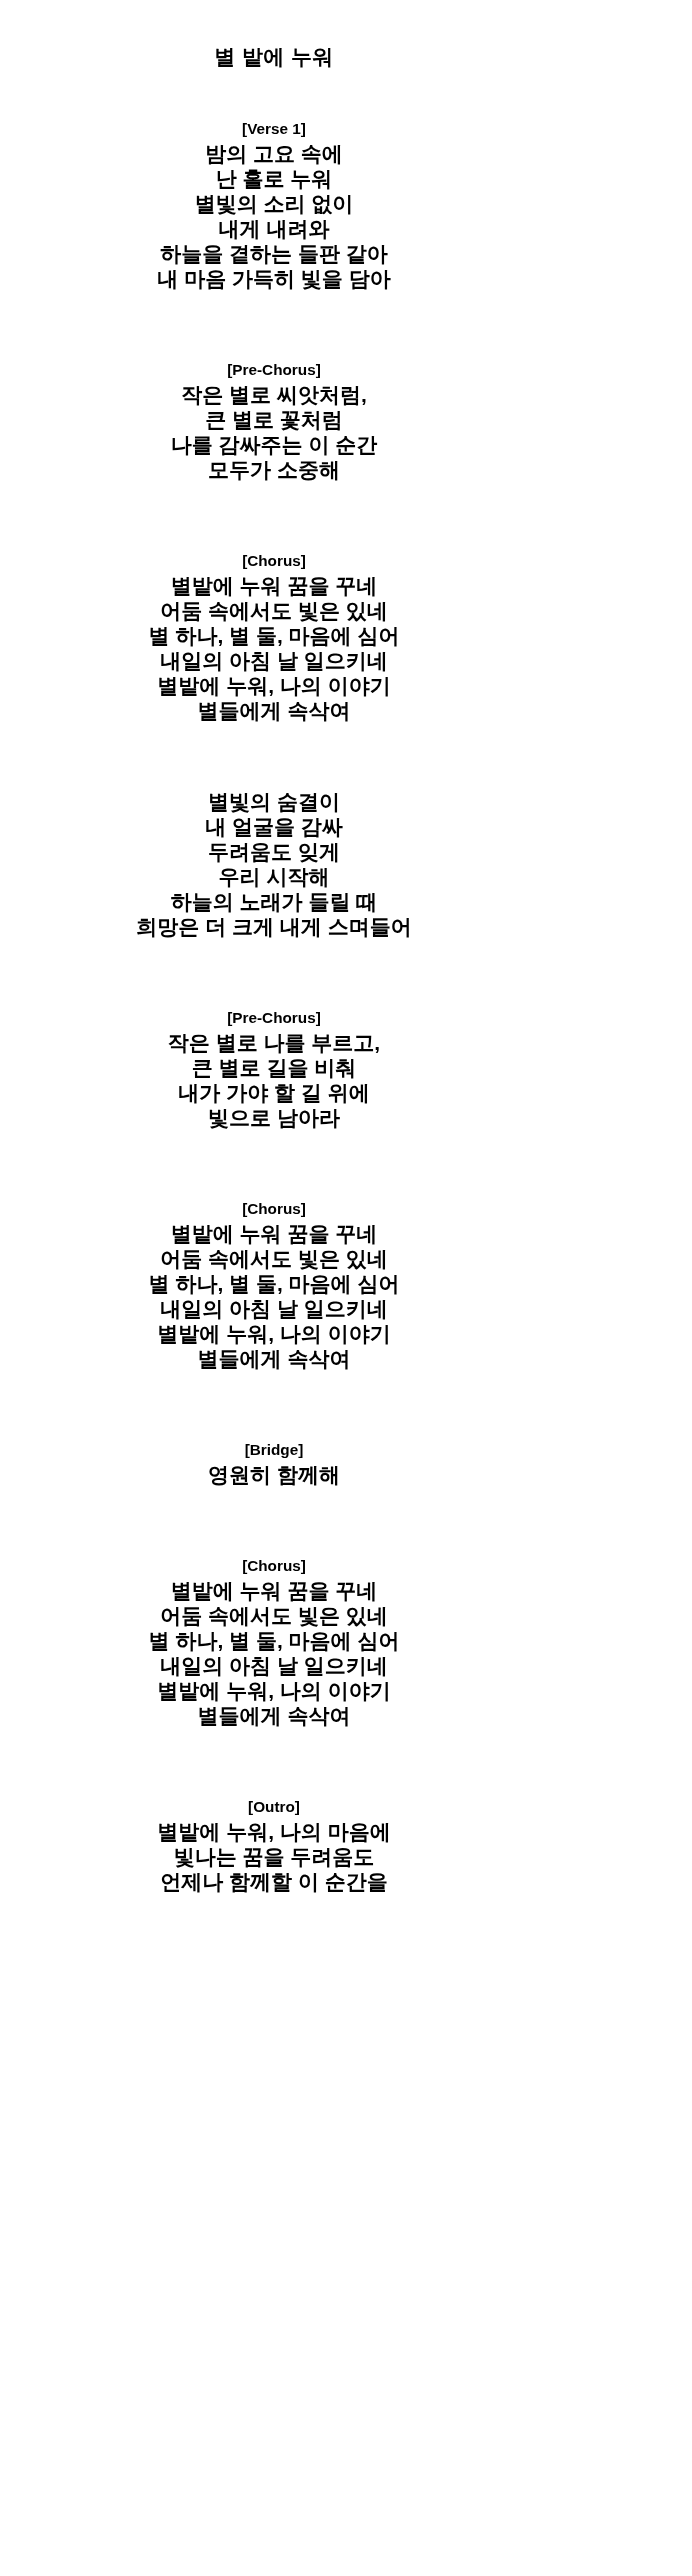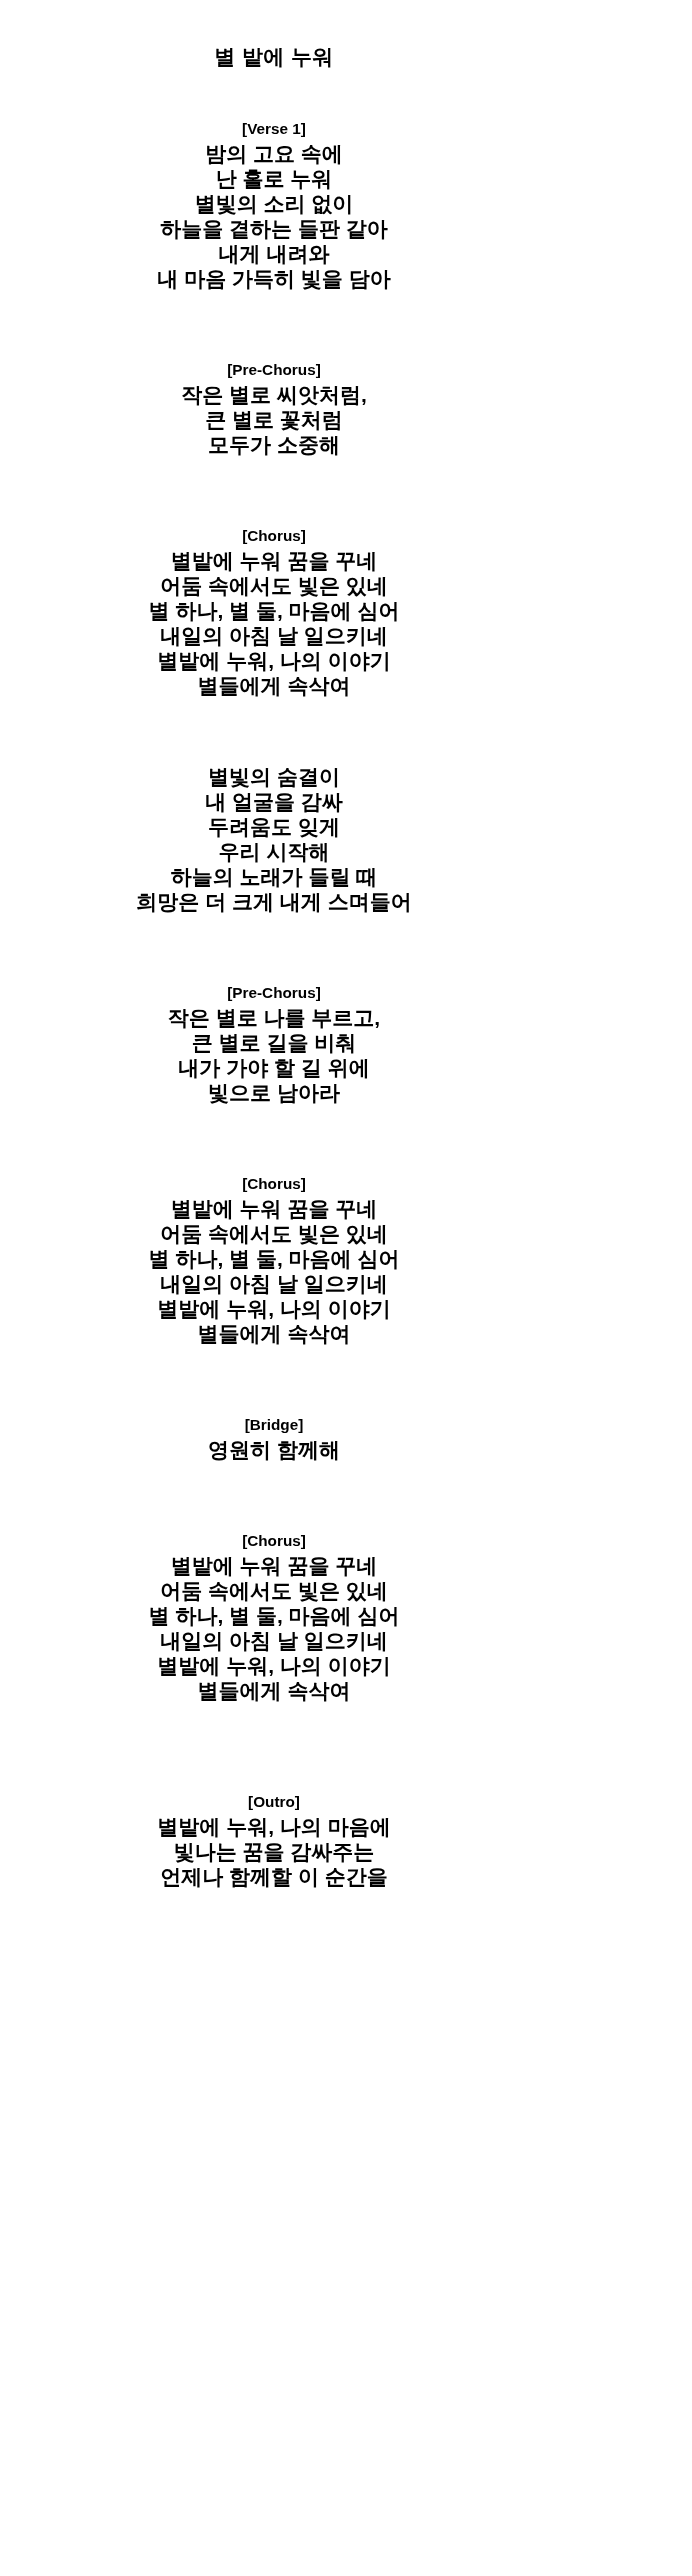--- a/index.html
+++ b/index.html
@@ -38,21 +38,20 @@
     align-items: center;
     gap: 40px;
   }
   .section {
     width: 100%;
     text-align: center;
     margin-bottom: 26px;
   }
   .section:last-child {
     margin-bottom: 0;
-    margin-top: 20px;
   }
   .section-label {
     font-size: 15.3px;
     font-weight: bold;
     line-height: 25px;
   }
   .line {
     font-size: 21px;
     font-weight: bold;
     line-height: 25px;
@@ -63,28 +62,29 @@
 <body>
 
 <div class="page">
   <h1 class="song-title">별 밭에 누워</h1>
   <div class="lyrics">
       <div class="section">
         <div class="section-label">[Verse 1]</div>
         <div class="line">밤의 고요 속에</div>
         <div class="line">난 홀로 누워</div>
         <div class="line">별빛의 소리 없이</div>
+        <div class="line">내게 내려와</div>
         <div class="line">하늘을 곁하는 들판 같아</div>
-        <div class="line">내게 내려와</div>
         <div class="line">내 마음 가득히 빛을 담아</div>
       </div>
       <div class="section">
         <div class="section-label">[Pre-Chorus]</div>
         <div class="line">작은 별로 씨앗처럼,</div>
         <div class="line">큰 별로 꽃처럼</div>
+        <div class="line">나를 감싸주는 이 순간</div>
         <div class="line">모두가 소중해</div>
       </div>
       <div class="section">
         <div class="section-label">[Chorus]</div>
         <div class="line">별밭에 누워 꿈을 꾸네</div>
         <div class="line">어둠 속에서도 빛은 있네</div>
         <div class="line">별 하나, 별 둘, 마음에 심어</div>
         <div class="line">내일의 아침 날 일으키네</div>
         <div class="line">별밭에 누워, 나의 이야기</div>
         <div class="line">별들에게 속삭여</div>
@@ -122,18 +122,18 @@
         <div class="line">별밭에 누워 꿈을 꾸네</div>
         <div class="line">어둠 속에서도 빛은 있네</div>
         <div class="line">별 하나, 별 둘, 마음에 심어</div>
         <div class="line">내일의 아침 날 일으키네</div>
         <div class="line">별밭에 누워, 나의 이야기</div>
         <div class="line">별들에게 속삭여</div>
       </div>
       <div class="section">
         <div class="section-label">[Outro]</div>
         <div class="line">별밭에 누워, 나의 마음에</div>
-        <div class="line">빛나는 꿈을 감싸주는</div>
+        <div class="line">빛나는 꿈을 두려움도</div>
         <div class="line">언제나 함께할 이 순간을</div>
       </div>
     </div>
 </div>
 
 
 </body></html>

